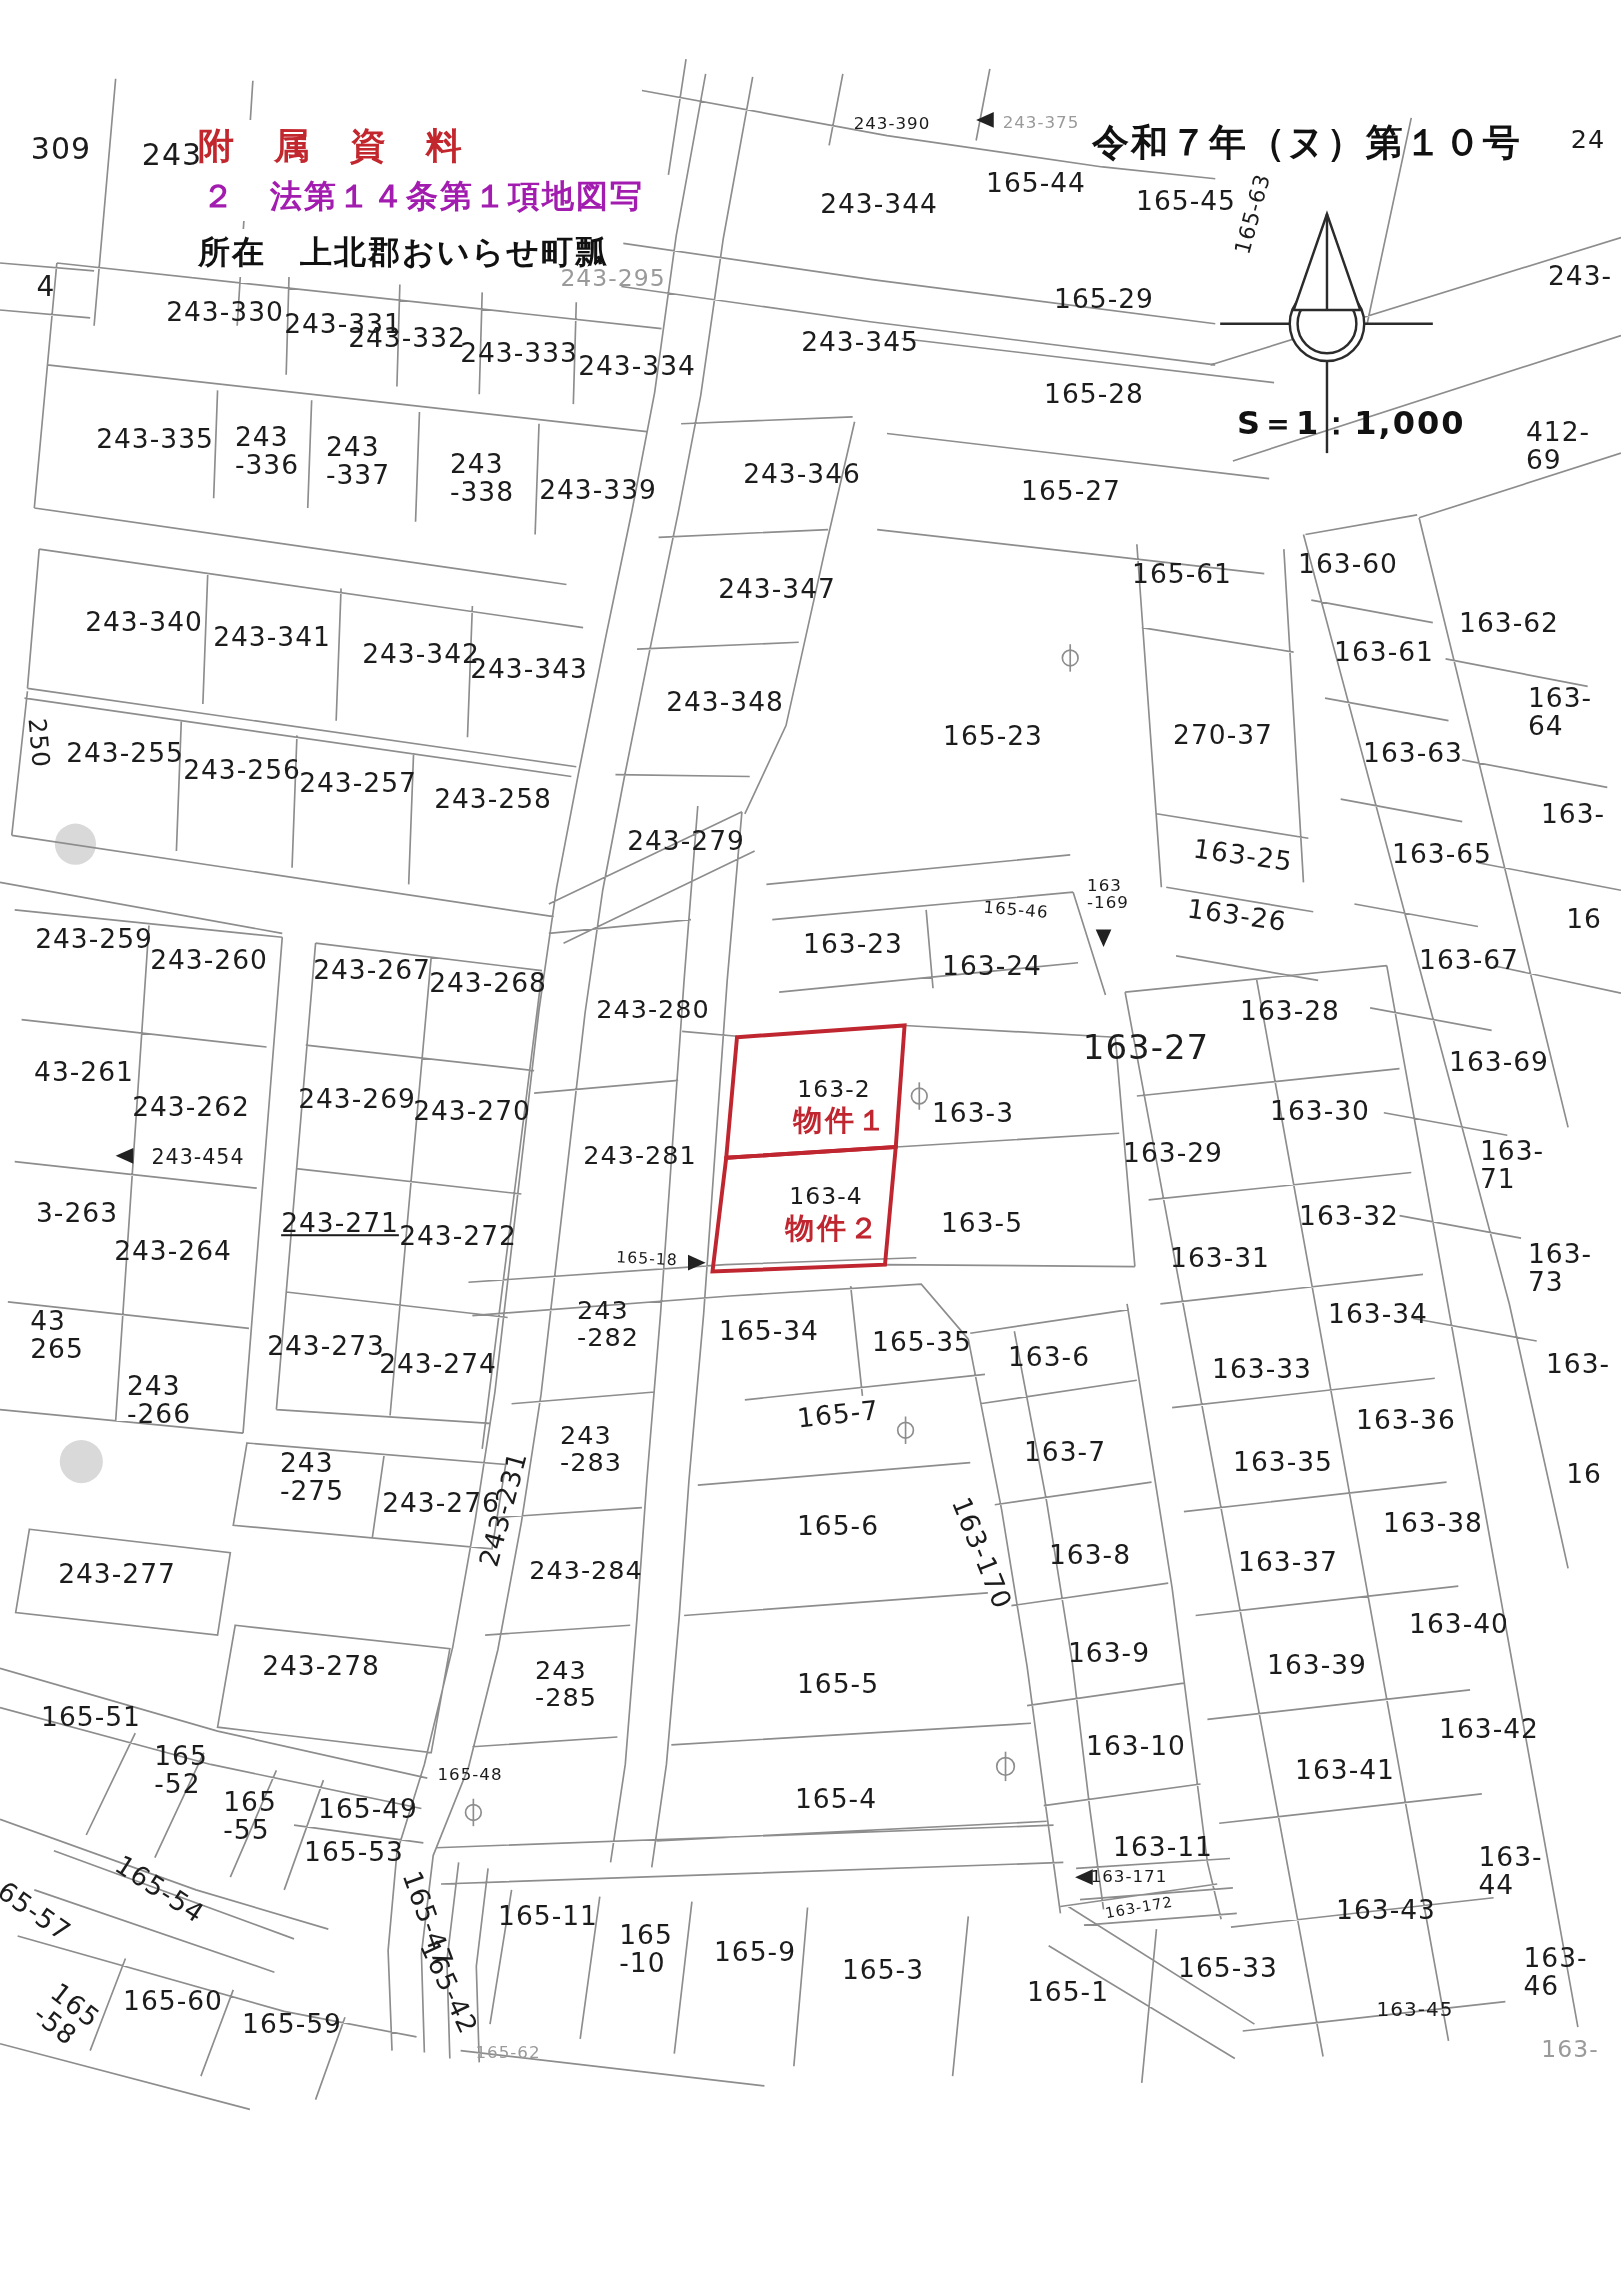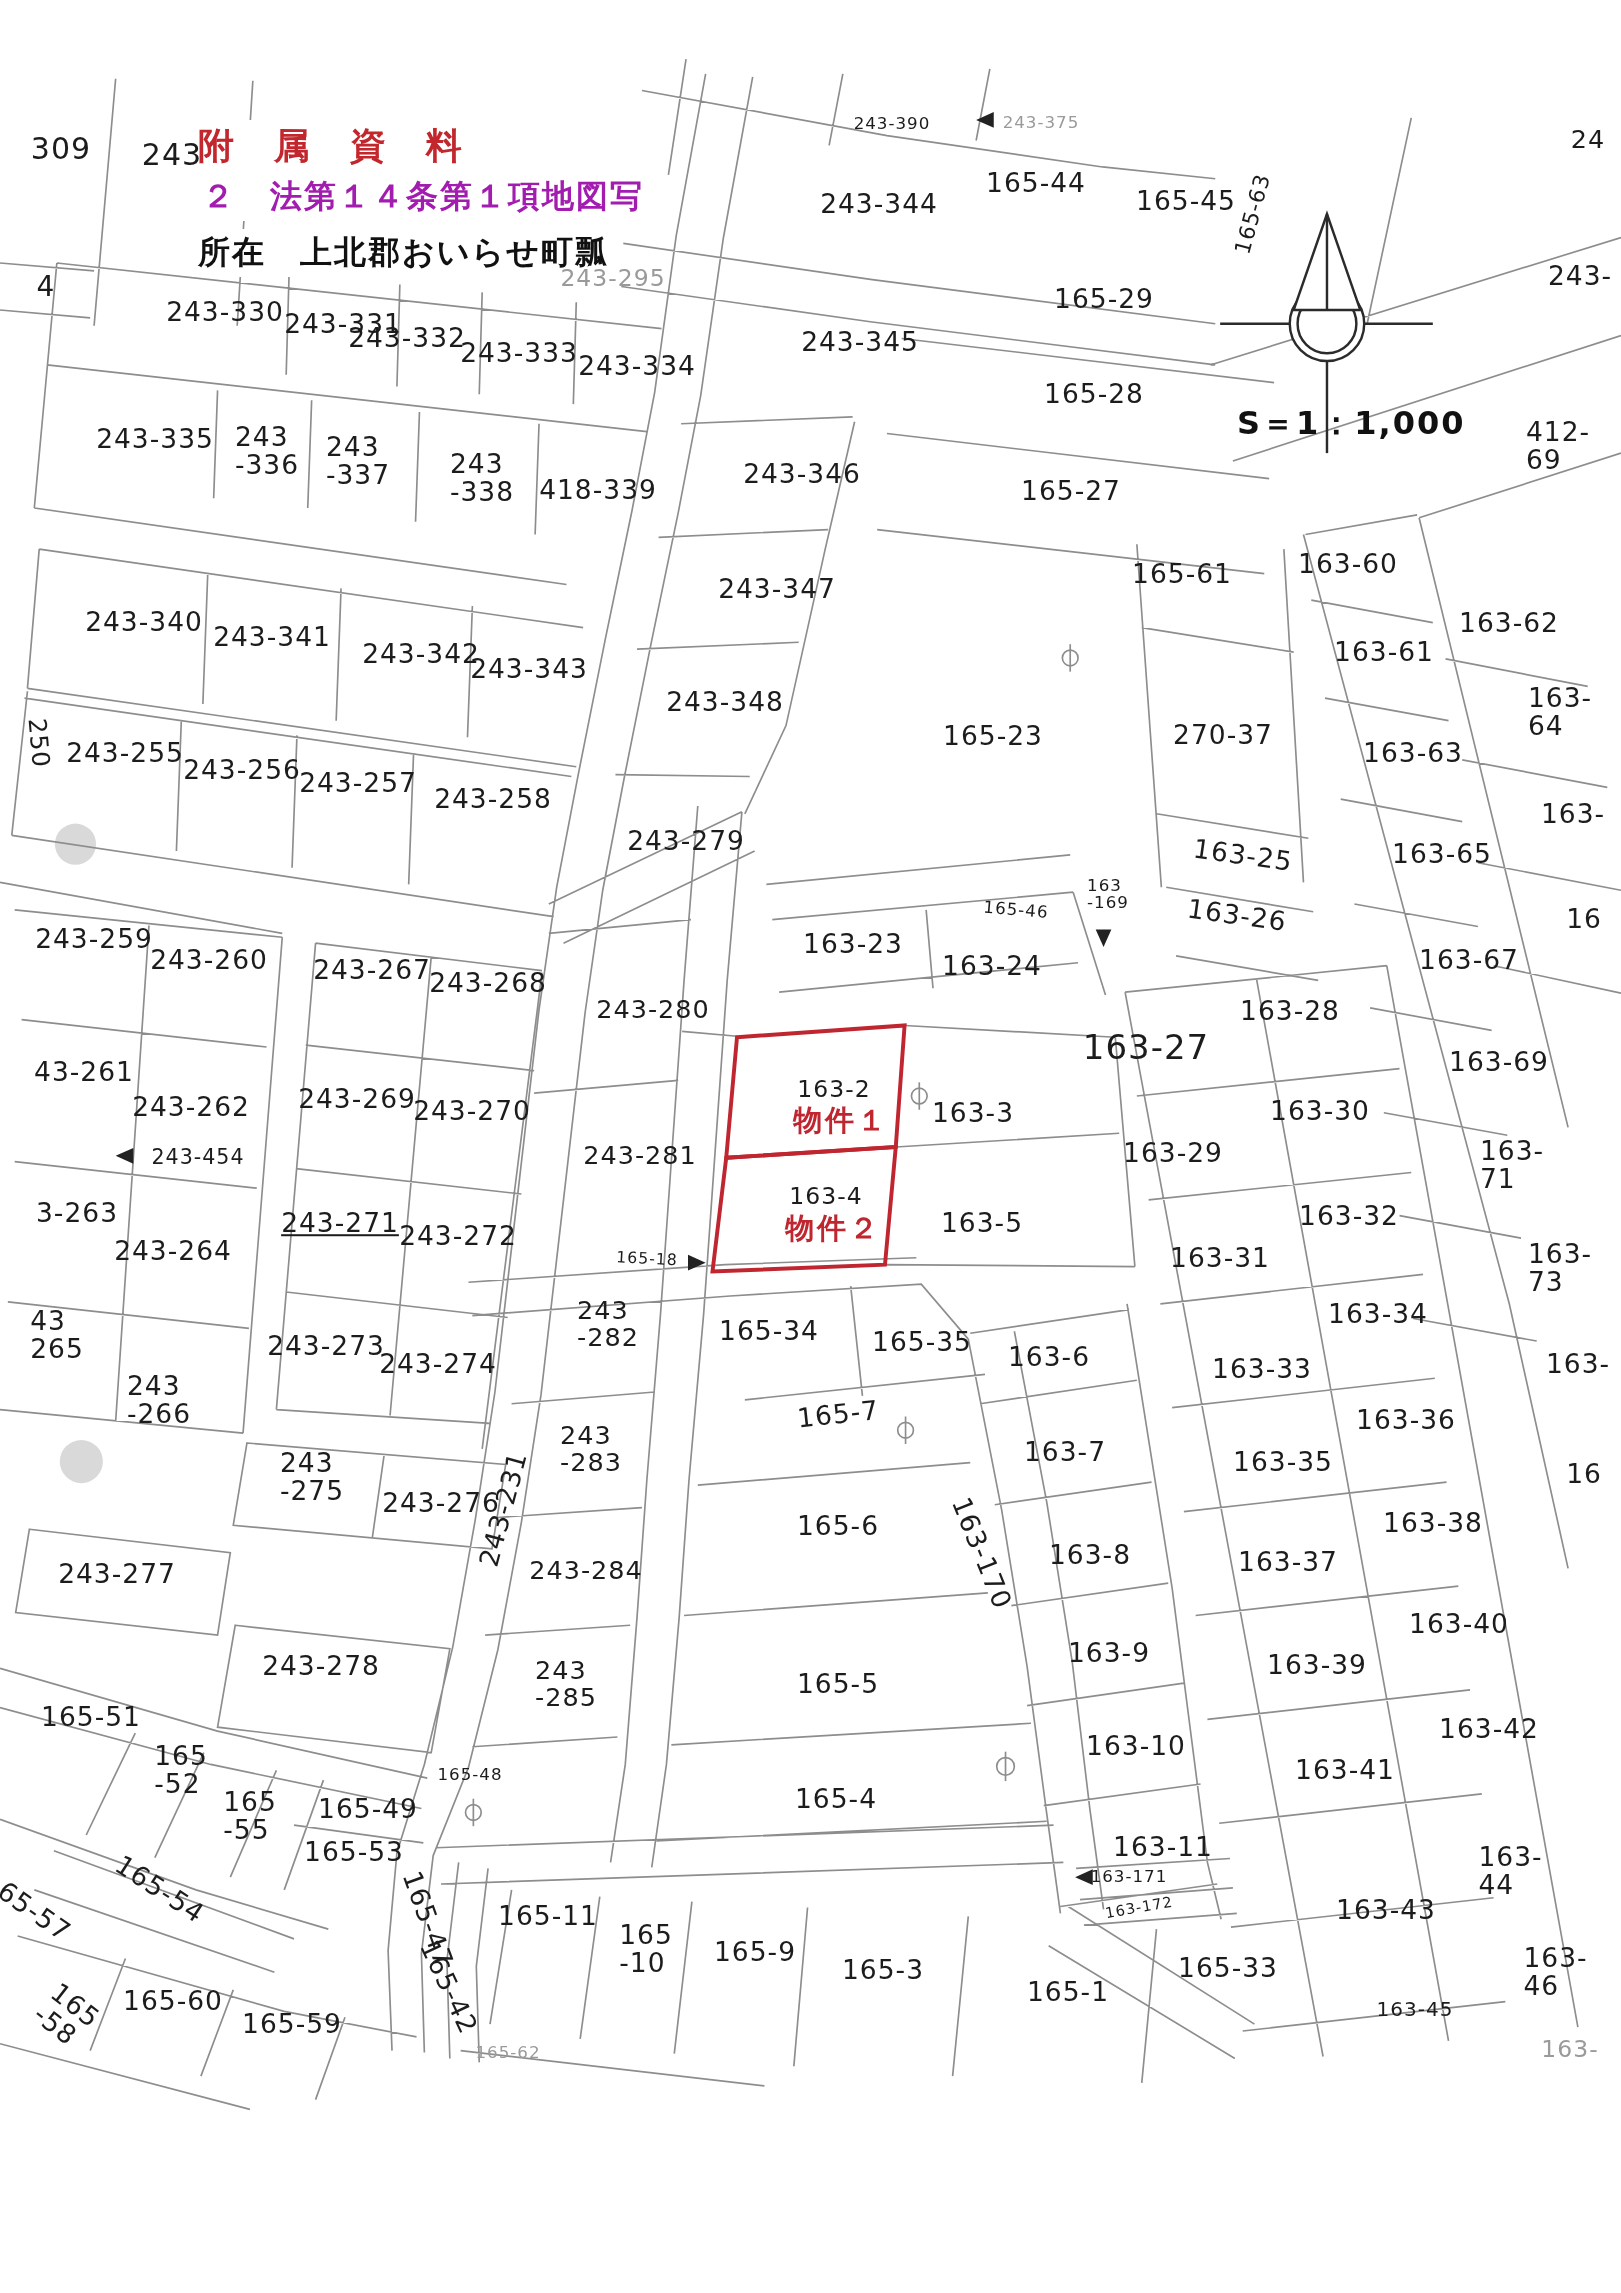--- a/index.html
+++ b/index.html
@@ -120,20 +120,21 @@
       <circle cx="1354" cy="330" r="38" fill="#ffffff"></circle>
       <circle cx="1354" cy="330" r="30" fill="#ffffff"></circle>
       <polygon points="1354,218 1320,316 1388,316" fill="#ffffff"></polygon>
       <line x1="1354" y1="218" x2="1354" y2="316"></line>
     </g>
   </svg>
 
   <div class="hdr" id="hdr-attachment">附 属 資 料</div>
   <div class="hdr" id="hdr-law">２　法第１４条第１項地図写</div>
   <div class="hdr" id="hdr-location">所在　上北郡おいらせ町瓢</div>
+  <div class="hdr" id="hdr-case">令和７年（ヌ）第１０号</div>
   <div class="hdr" id="hdr-scale">S＝1：1,000</div>
 
   <div id="labels">
       <div class="lbl" style="left: 61px; top: 149px; font-size: 30px; transform: translate(-50%, -50%) rotate(0deg);">309</div>
       <div class="lbl" style="left: 172px; top: 155px; font-size: 30px; transform: translate(-50%, -50%) rotate(0deg);">243</div>
       <div class="lbl" style="left: 892px; top: 124px; font-size: 16.7px; transform: translate(-50%, -50%) rotate(0deg);">243-390</div>
       <div class="lbl gray" style="left: 1041px; top: 123px; font-size: 16.7px; transform: translate(-50%, -50%) rotate(0deg);">243-375</div>
       <div class="lbl" style="left: 1588px; top: 139px; font-size: 25.5px; transform: translate(-50%, -50%) rotate(0deg);">24</div>
       <div class="lbl" style="left: 879px; top: 204px; font-size: 26.5px; transform: translate(-50%, -50%) rotate(0deg);">243-344</div>
       <div class="lbl" style="left: 1036px; top: 183px; font-size: 26.5px; transform: translate(-50%, -50%) rotate(0deg);">165-44</div>
@@ -151,21 +152,21 @@
       <div class="lbl" style="left: 1104px; top: 299px; font-size: 26.5px; transform: translate(-50%, -50%) rotate(0deg);">165-29</div>
       <div class="lbl" style="left: 1094px; top: 394px; font-size: 26.5px; transform: translate(-50%, -50%) rotate(0deg);">165-28</div>
       <div class="lbl" style="left: 860px; top: 342px; font-size: 26.5px; transform: translate(-50%, -50%) rotate(0deg);">243-345</div>
       <div class="lbl" style="left: 155px; top: 439px; font-size: 26.5px; transform: translate(-50%, -50%) rotate(0deg);">243-335</div>
       <div class="lbl" style="left: 267px; top: 451px; font-size: 26.5px; transform: translate(-50%, -50%) rotate(0deg);">243
 -336</div>
       <div class="lbl" style="left: 358px; top: 461px; font-size: 26.5px; transform: translate(-50%, -50%) rotate(0deg);">243
 -337</div>
       <div class="lbl" style="left: 482px; top: 478px; font-size: 26.5px; transform: translate(-50%, -50%) rotate(0deg);">243
 -338</div>
-      <div class="lbl" style="left: 598px; top: 490px; font-size: 26.5px; transform: translate(-50%, -50%) rotate(0deg);">418-339</div>
+      <div class="lbl" style="left: 598px; top: 490px; font-size: 26.5px; transform: translate(-50%, -50%) rotate(0deg);">243-339</div>
       <div class="lbl" style="left: 802px; top: 474px; font-size: 26.5px; transform: translate(-50%, -50%) rotate(0deg);">243-346</div>
       <div class="lbl" style="left: 1071px; top: 491px; font-size: 26.5px; transform: translate(-50%, -50%) rotate(0deg);">165-27</div>
       <div class="lbl" style="left: 1182px; top: 574px; font-size: 26.5px; transform: translate(-50%, -50%) rotate(0deg);">165-61</div>
       <div class="lbl" style="left: 1348px; top: 564px; font-size: 26.5px; transform: translate(-50%, -50%) rotate(0deg);">163-60</div>
       <div class="lbl" style="left: 1509px; top: 623px; font-size: 26.5px; transform: translate(-50%, -50%) rotate(0deg);">163-62</div>
       <div class="lbl" style="left: 1384px; top: 652px; font-size: 26.5px; transform: translate(-50%, -50%) rotate(0deg);">163-61</div>
       <div class="lbl" style="left: 1560px; top: 712px; font-size: 26.5px; transform: translate(-50%, -50%) rotate(0deg);">163-64</div>
       <div class="lbl" style="left: 144px; top: 622px; font-size: 26.5px; transform: translate(-50%, -50%) rotate(0deg);">243-340</div>
       <div class="lbl" style="left: 272px; top: 637px; font-size: 26.5px; transform: translate(-50%, -50%) rotate(0deg);">243-341</div>
       <div class="lbl" style="left: 421px; top: 654px; font-size: 26.5px; transform: translate(-50%, -50%) rotate(0deg);">243-342</div>

